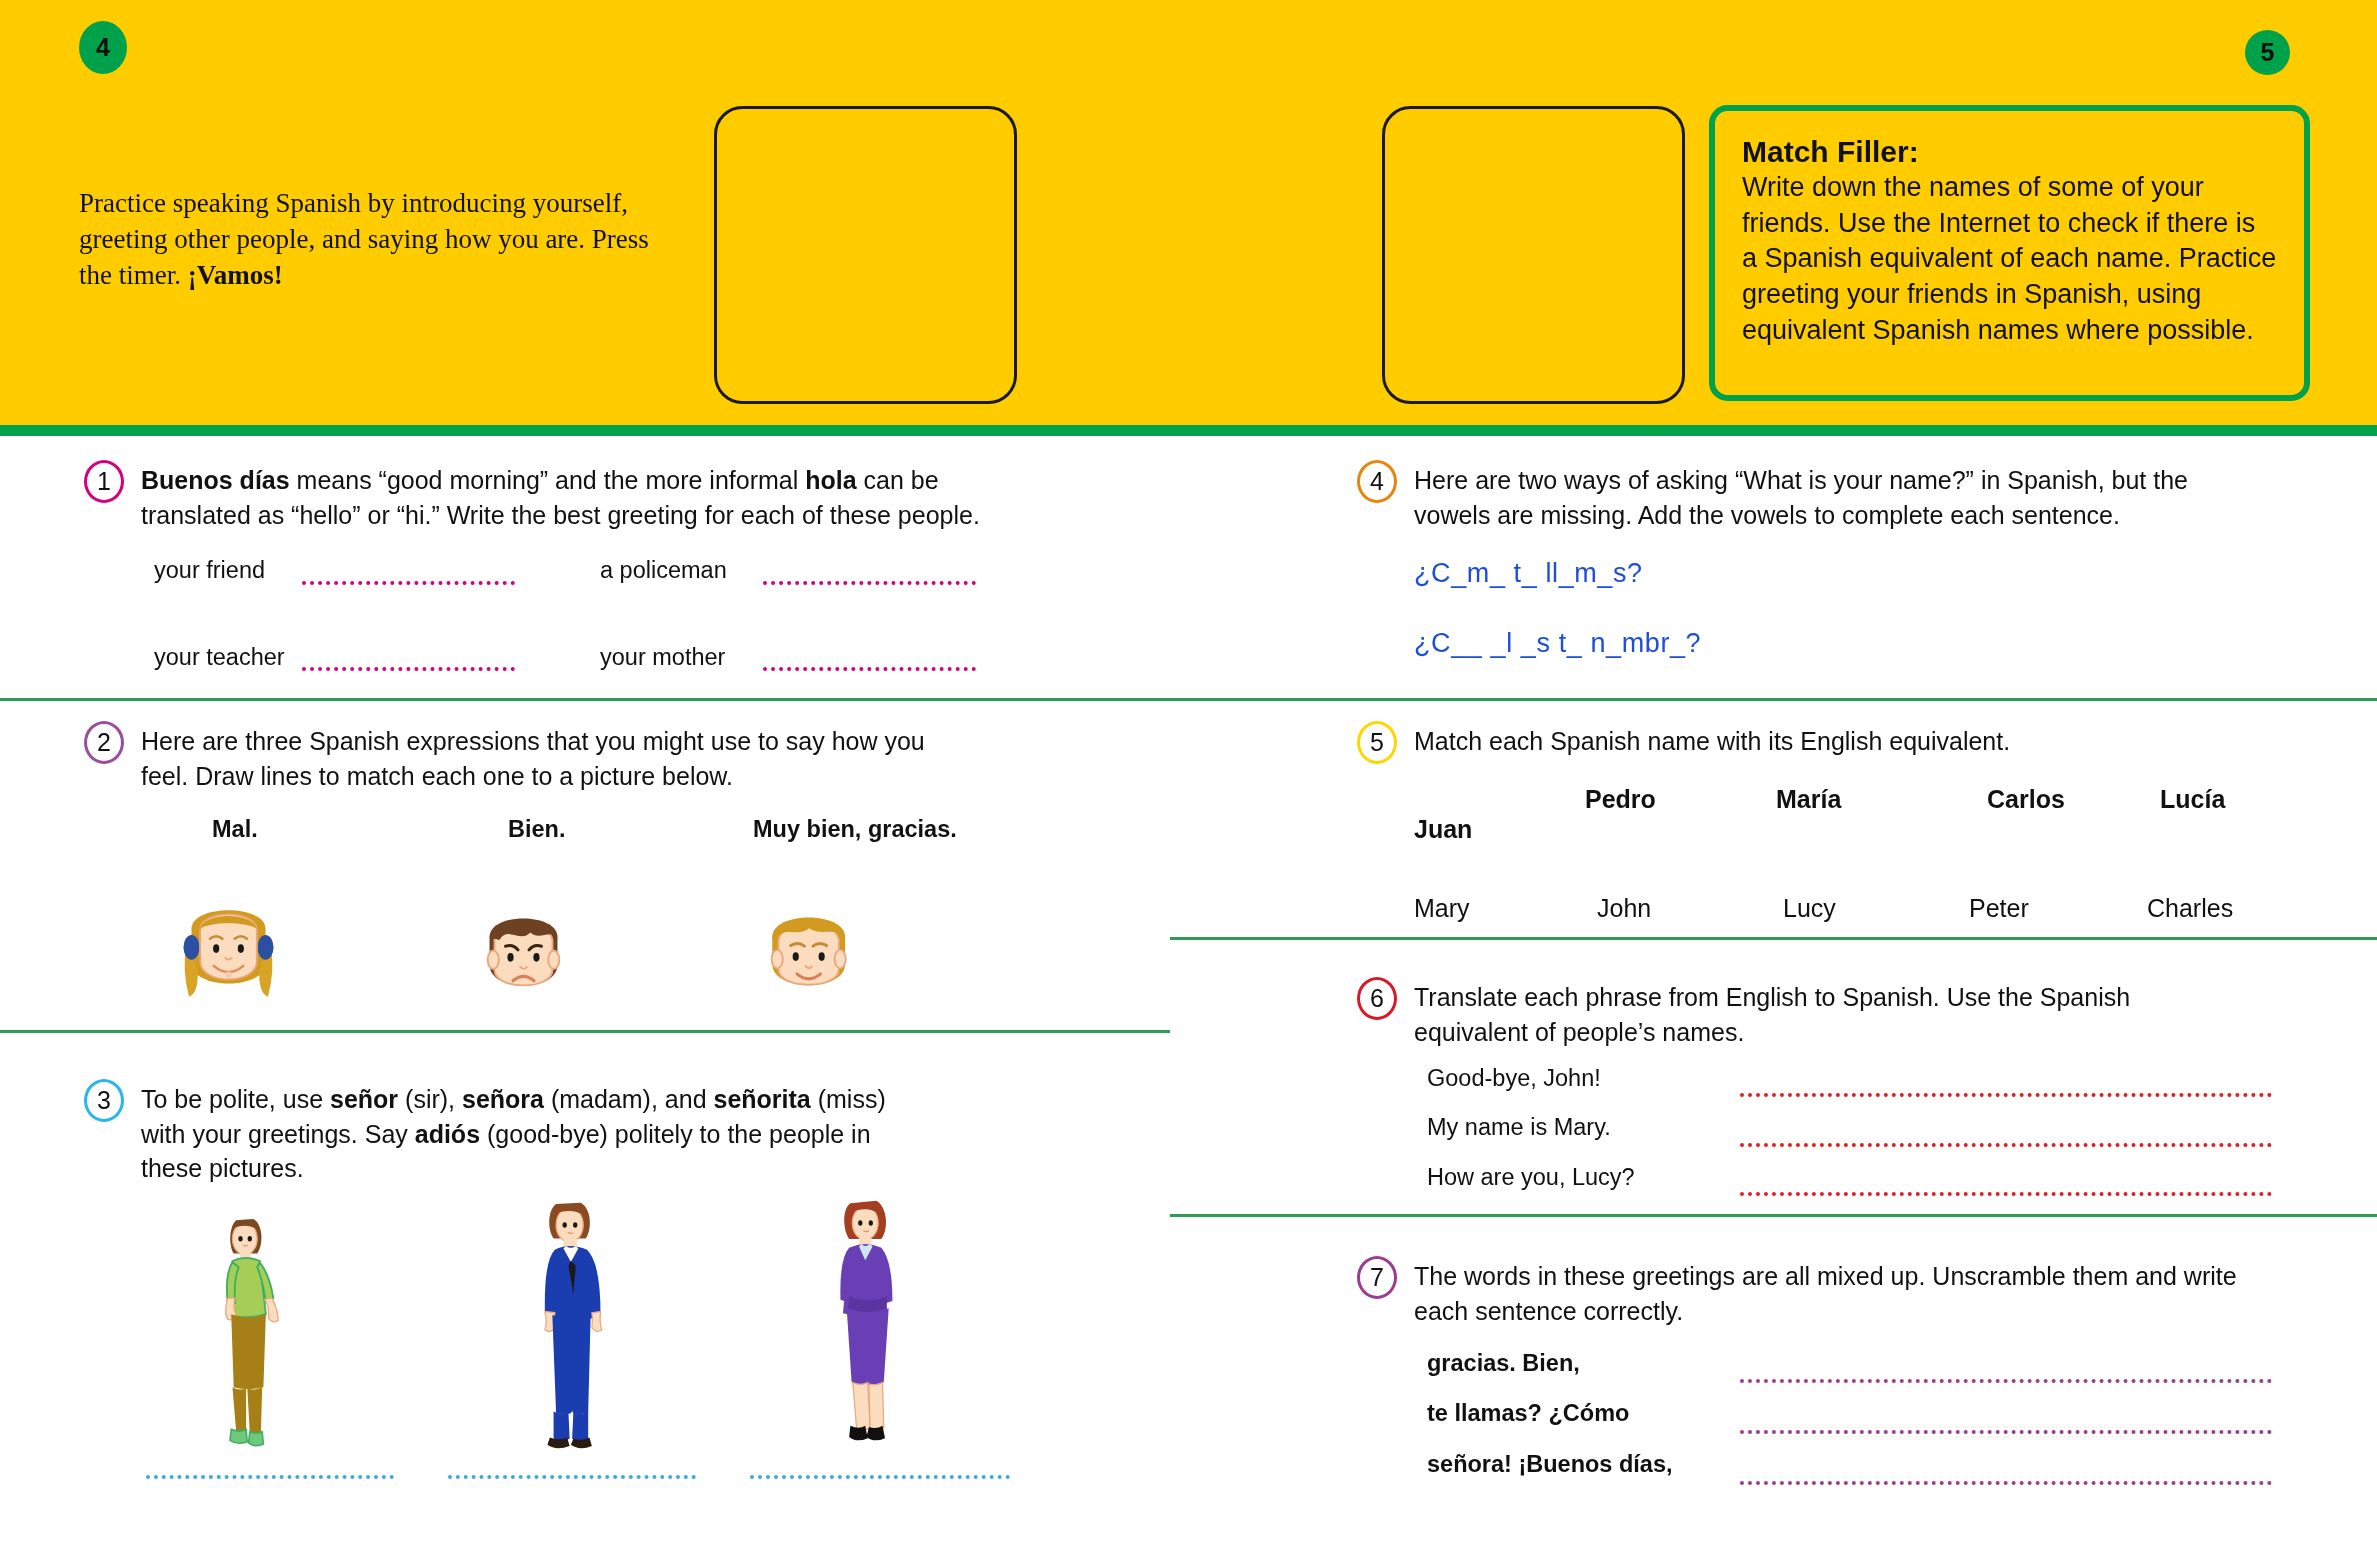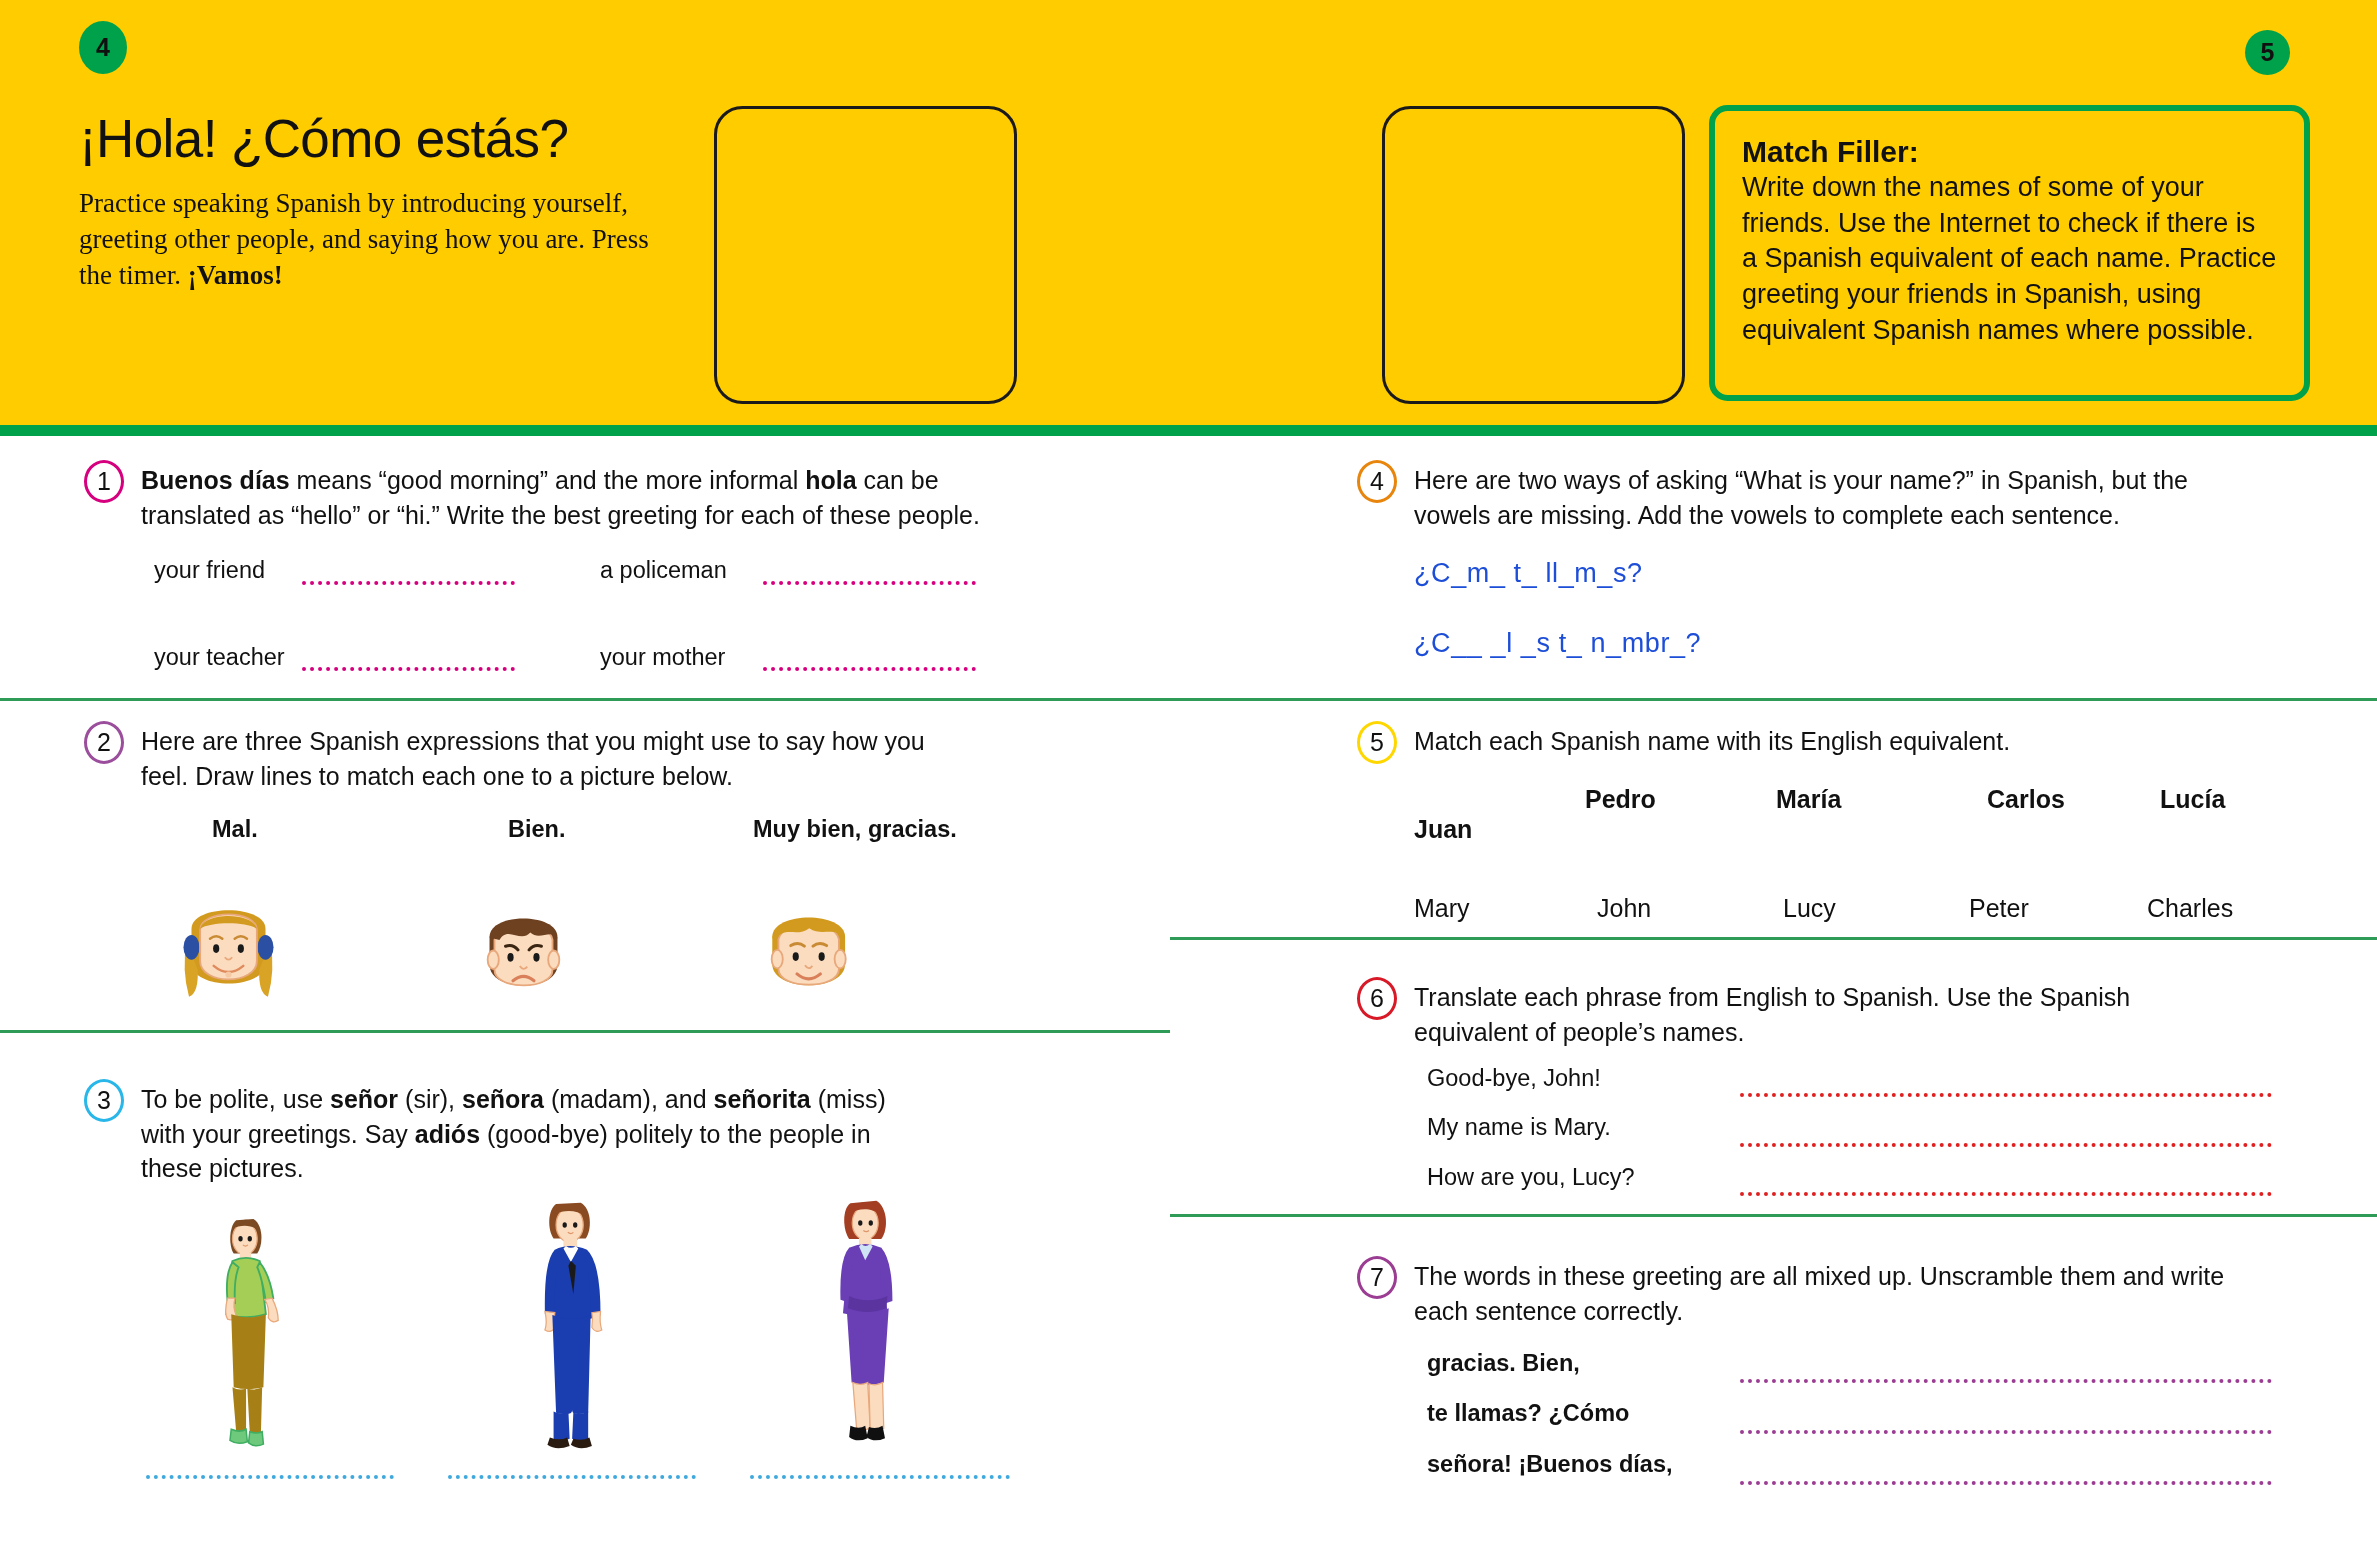--- a/index.html
+++ b/index.html
@@ -106,21 +106,20 @@
   <div class="header"></div>
   <div class="header-rule"></div>
 
   <div class="pagebadge left">
     <span>4</span>
   </div>
   <div class="pagebadge right">
     <span>5</span>
   </div>
 
-  <div class="title">¡Hola! ¿Cómo estás?</div>
 
   <div class="intro">
     <span>Practice speaking Spanish by introducing yourself, greeting other people, and saying how you are. Press the timer. </span><span class="vamos">¡Vamos!</span>
   </div>
 
   <div class="placeholder-box ph1"></div>
   <div class="placeholder-box ph2"></div>
 
   <div class="timefiller">
     <div class="tf-title">Match Filler:</div>
@@ -339,21 +338,21 @@
     <div class="dline red" style="left:1740px;top:1143px;width:532px;"></div>
 
     <div class="lbl" style="left:1414px;top:1164px;">How are you, Lucy?</div>
     <div class="dline red" style="left:1740px;top:1192px;width:532px;"></div>
   </div>
 
   <div class="ex">
     <div class="numcircle n7" style="left:1357px;top:1256px;">
       <span>7</span>
     </div>
-    <div class="qtext" style="left:1414px;top:1259px;width:842px;">The words in these greeting are all mixed up. Unscramble them and write each sentence correctly.</div>
+    <div class="qtext" style="left:1414px;top:1259px;width:842px;">The words in these greetings are all mixed up. Unscramble them and write each sentence correctly.</div>
 
     <div class="lbl bold" style="left:1414px;top:1350px;">gracias. Bien,</div>
     <div class="dline purple" style="left:1740px;top:1379px;width:532px;"></div>
 
     <div class="lbl bold" style="left:1414px;top:1400px;">te llamas? ¿Cómo</div>
     <div class="dline purple" style="left:1740px;top:1430px;width:532px;"></div>
 
     <div class="lbl bold" style="left:1414px;top:1451px;">señora! ¡Buenos días,</div>
     <div class="dline purple" style="left:1740px;top:1481px;width:532px;"></div>
   </div>

